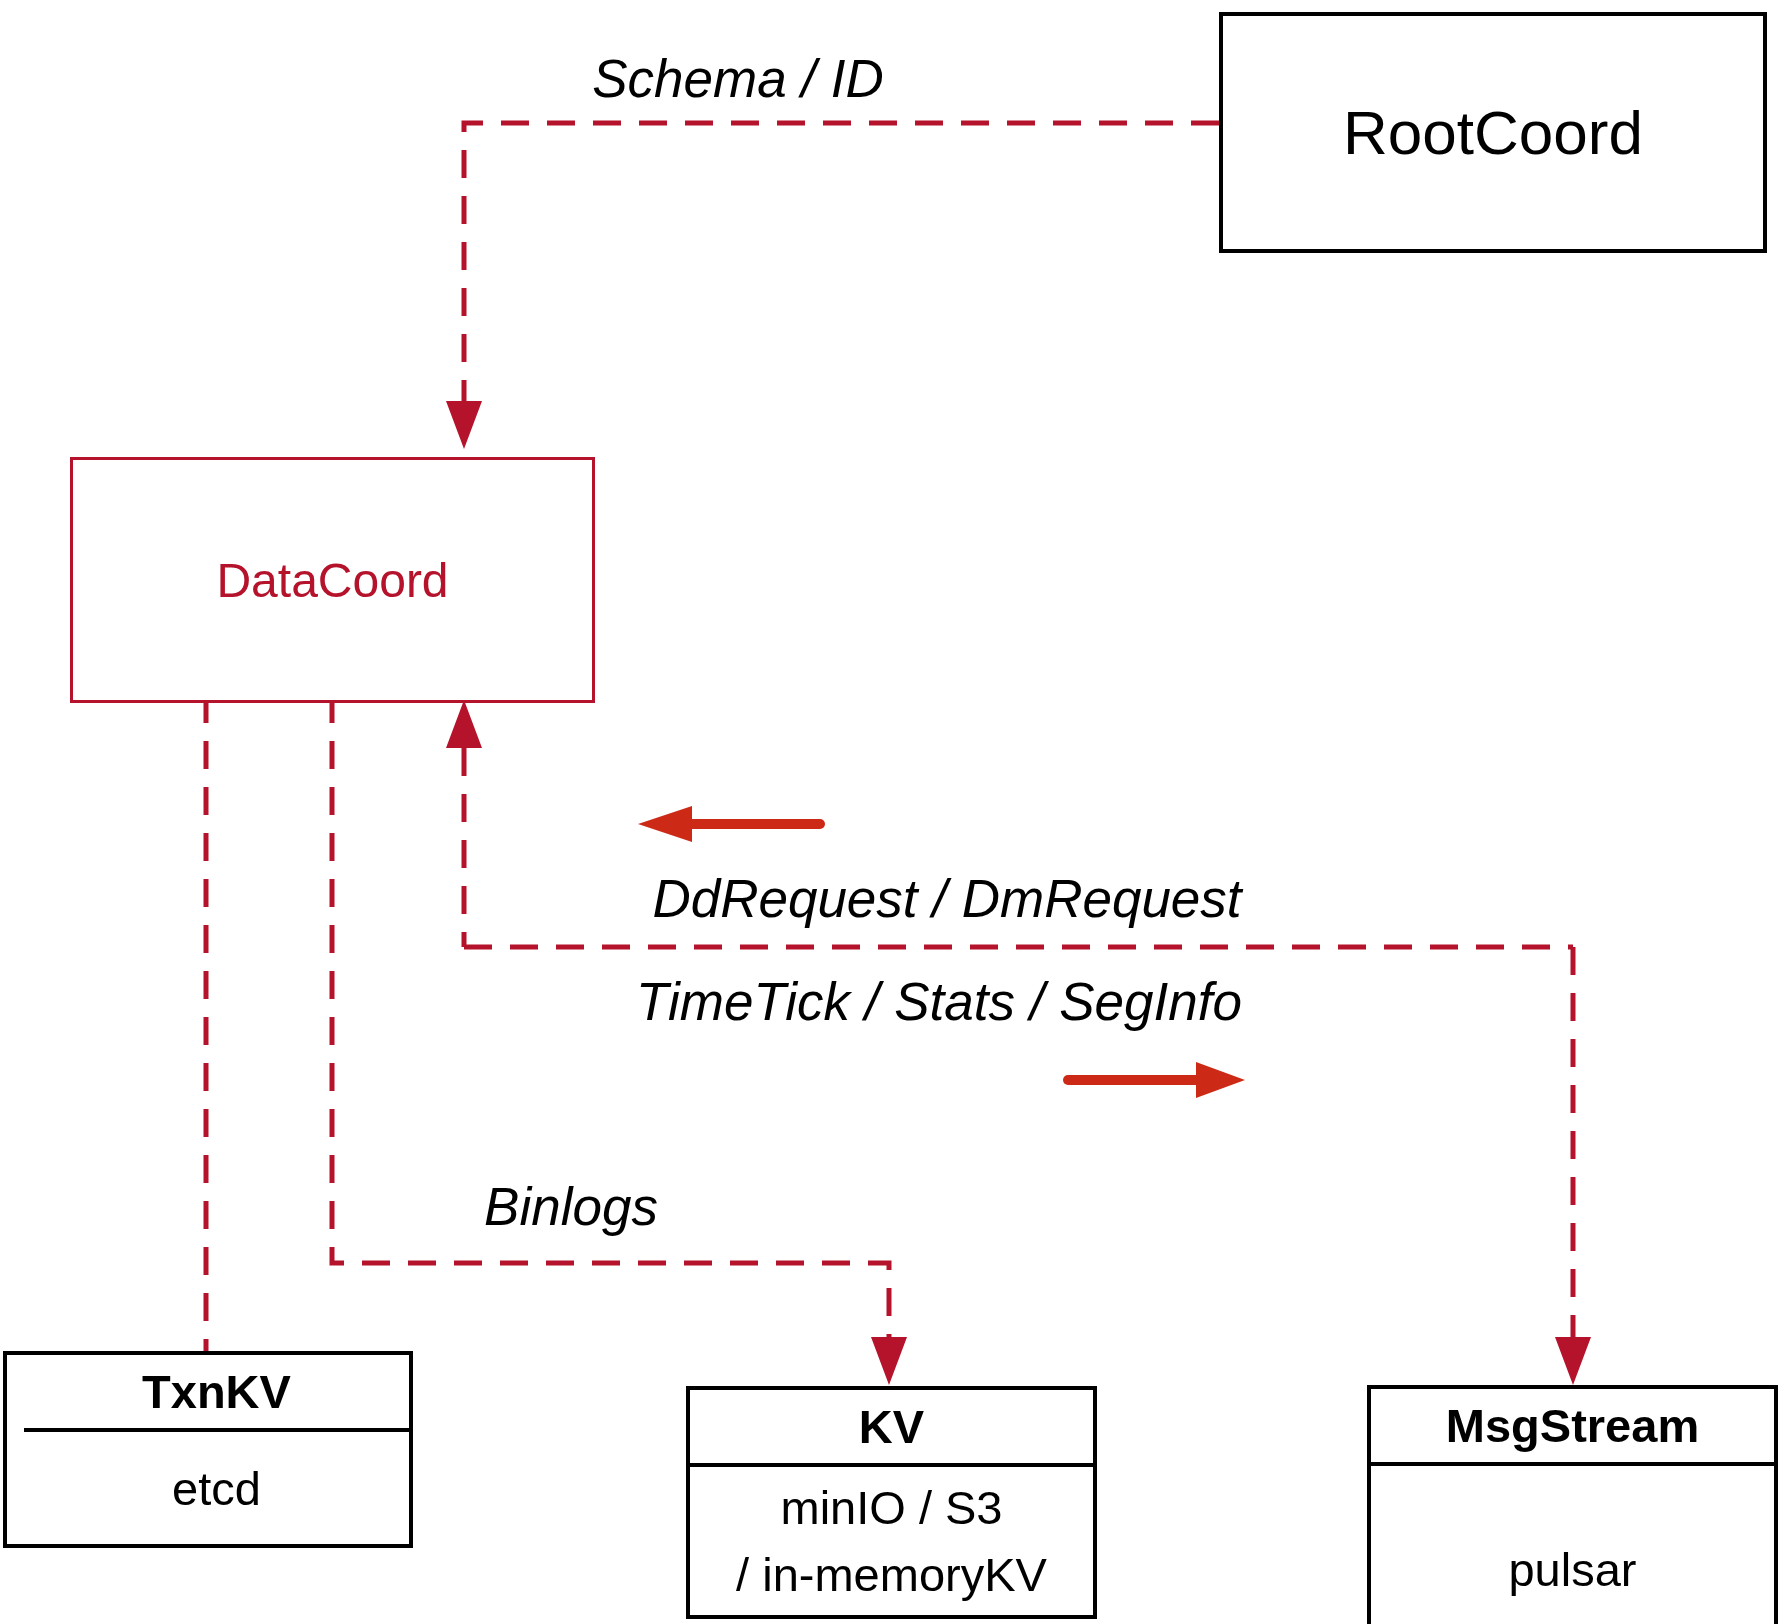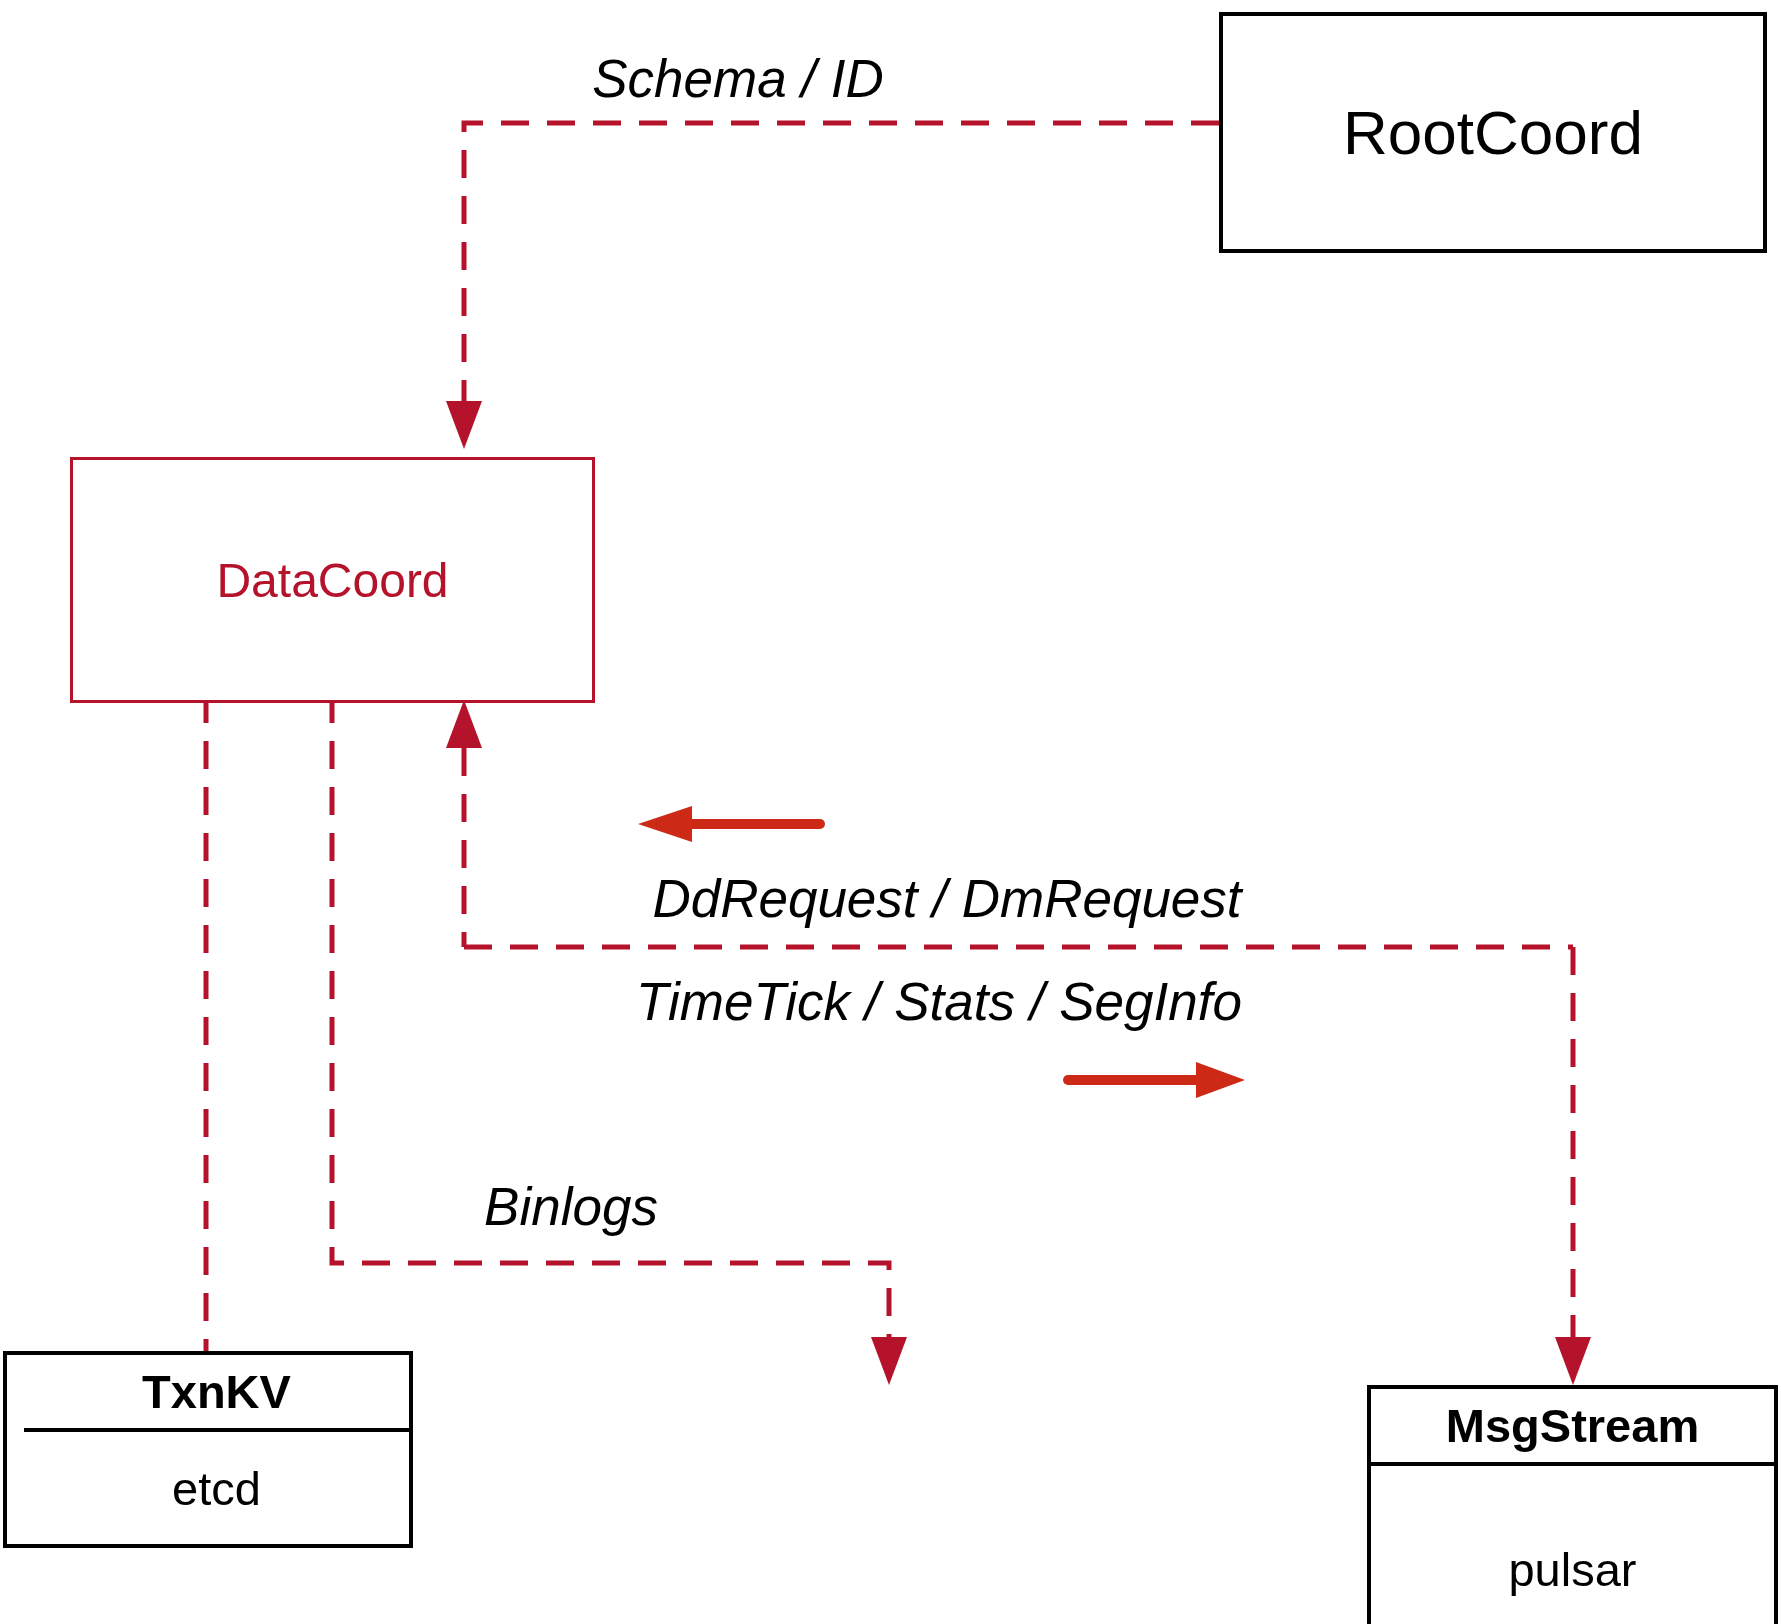--- a/index.html
+++ b/index.html
@@ -82,20 +82,27 @@
     <span class="title">DataCoord</span>
   </div>
 
   <div class="store store-txnkv">
     <div class="store-header">TxnKV</div>
     <div class="store-body">
       <span>etcd</span>
     </div>
   </div>
 
+  <div class="store store-kv">
+    <div class="store-header">KV</div>
+    <div class="store-body">
+      <span>minIO / S3</span>
+      <span>/ in-memoryKV</span>
+    </div>
+  </div>
 
   <div class="store store-msg">
     <div class="store-header">MsgStream</div>
     <div class="store-body">
       <span>pulsar</span>
     </div>
   </div>
 
   <div class="edge-label lbl-schema">Schema / ID</div>
   <div class="edge-label lbl-dd">DdRequest / DmRequest</div>

